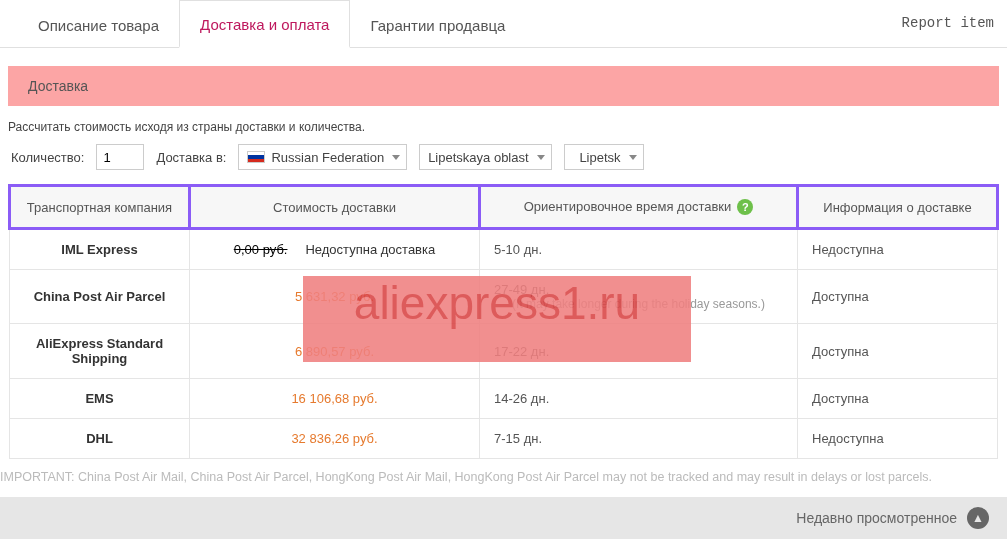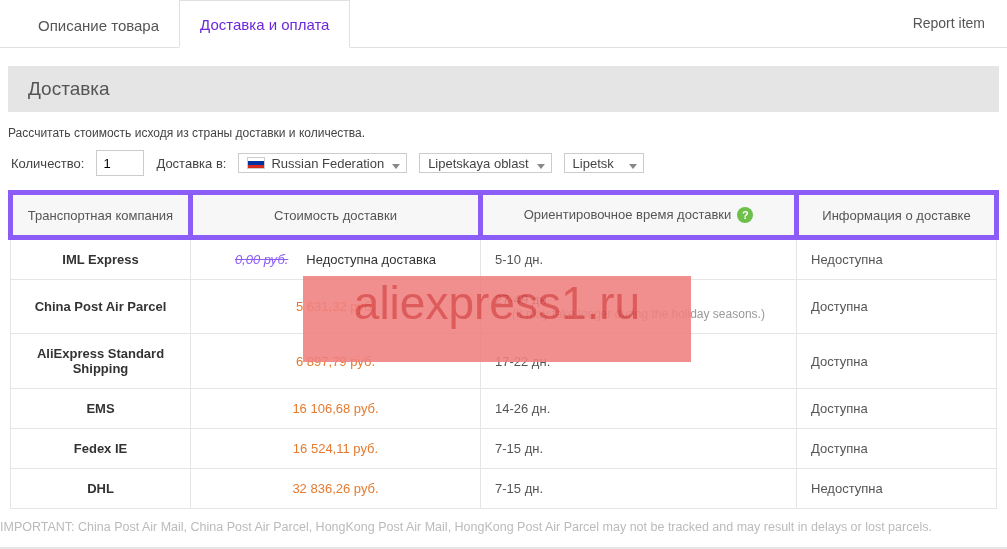--- a/index.html
+++ b/index.html
@@ -1,52 +1,53 @@
 <!DOCTYPE html>
 <html><head>
 <meta charset="utf-8">
 <style>
 * { margin:0; padding:0; box-sizing:border-box; }
 body { font-family: Arial, Helvetica, sans-serif; font-size:13px; color:#333; background:#fff; width:1007px; }
 .tabs { display:flex; align-items:flex-end; border-bottom:1px solid #e0e0e0; height:48px; padding:0 18px; position:relative; }
 .tab { padding:15px 20px 13px; color:#555; cursor:pointer; font-size:15px; }
-.tab.active { border:1px solid #e0e0e0; border-bottom:2px solid #fff; margin-bottom:-1px; background:#fff; color:#6d28d9;margin-top:6px; }
-.report { position:absolute; right:22px; top:15px; font-size:14px; color:#555; cursor:pointer; }
-.section-header { background:#e5e5e5; padding:12px 20px; margin:18px 8px 0; font-size:19px; color:#555; }
+.tab.active { border:1px solid #e0e0e0; border-bottom:2px solid #fff; margin-bottom:-1px; background:#fff; color:#be185d;margin-top:6px; }
+.report { position:absolute; right:13px; top:15px; font-size:14px; color:#555; cursor:pointer;font-family:Liberation Mono, monospace; }
+.section-header { background:#fca5a5; padding:12px 20px; margin:18px 8px 0; font-size:14px; color:#555; }
 .calc-text { padding:14px 8px 10px; font-size:12px; color:#444; }
 .controls { display:flex; align-items:center; gap:12px; padding:0 11px 14px; font-size:13px; }
 .controls label { color:#444; }
 .qty-input { width:48px; height:26px; border:1px solid #ccc; padding:0 6px; font-size:13px; }
-.dropdown { display:flex; align-items:center; height:20px; border:1px solid #ccc; padding:0 22px 0 8px; position:relative; background:#fff; font-size:13px; color:#444; cursor:pointer; min-width:90px; }
+.dropdown { display:flex; align-items:center; height:26px; border:1px solid #ccc; padding:0 22px 0 8px; position:relative; background:#fff; font-size:13px; color:#444; cursor:pointer; min-width:90px;justify-content:flex-end; }
 .dropdown::after { content:""; position:absolute; right:6px; top:10px; border-left:4px solid transparent; border-right:4px solid transparent; border-top:5px solid #888; }
 .flag { display:inline-block; width:18px; height:12px; margin-right:6px; background:linear-gradient(to bottom,#fff 0 33%,#0033a0 33% 66%,#d52b1e 66% 100%); border:1px solid #ccc; }
 table { width:calc(100% - 16px); margin:0 8px; border-collapse:collapse; }
-th { background:#f7f7f7; font-weight:normal; padding:12px 14px; border:5px solid #8b5cf6; font-size:13px; color:#555; text-align:center; position:relative; }
+th { background:#f7f7f7; font-weight:normal; padding:12px 14px; border:3px solid #8b5cf6; font-size:13px; color:#555; text-align:center; position:relative; }
 td { padding:12px 14px; border:1px solid #e5e5e5; font-size:13px; color:#555; vertical-align:middle; }
 td.company { text-align:center; font-weight:bold; color:#333; }
 .cost-cell { text-align:center; }
-.old-price { text-decoration:line-through; color:#8b5cf6; margin-right:18px;font-style:italic; }
+.old-price { text-decoration:line-through; color:#000000; margin-right:18px; }
 .free { color:#333; }
 .orange { color:#e67a2e; }
 .help-icon { display:inline-block; width:16px; height:16px; border-radius:50%; background:#6ec04a; color:#fff; font-size:11px; line-height:16px; text-align:center; margin-left:6px; font-weight:bold; }
 .important { padding:10px 0 10px; color:#bbb; font-size:12.5px; line-height:1.4; }
 .recent-bar { background:#e6e6e6; text-align:right; padding:10px 18px; font-size:14px; color:#666; display:flex; justify-content:flex-end; align-items:center; gap:10px; }
 .up-icon { display:inline-flex; width:22px; height:22px; border-radius:50%; background:#666; color:#e6e6e6; align-items:center; justify-content:center; font-size:12px; }
 .watermark-box { position:absolute; background:#f08080; opacity:0.88; display:flex; align-items:flex-start; justify-content:center; font-size:46px; color:#d94545; font-weight:normal; z-index:5; }
 .wrap { position:relative; }
 .subnote { color:#999; font-size:12px;text-align:center; }
 </style>
 </head>
 <body>
 
 <div class="wrap">
 
 <div class="tabs">
   <div class="tab">Описание товара</div>
   <div class="tab active">Доставка и оплата</div>
+  <div class="tab">Гарантии продавца</div>
   <div class="report">Report item</div>
 </div>
 
 <div class="section-header">Доставка</div>
 <div class="calc-text">Рассчитать стоимость исходя из страны доставки и количества.</div>
 
 <div class="controls">
   <label>Количество:</label>
   <input class="qty-input" value="1" style="">
   <label>Доставка в:</label>
@@ -84,39 +85,31 @@
           <td class="company">China Post Air Parcel</td>
           <td class="cost-cell"><span class="orange">5 631,32 руб.</span></td>
           <td>
             <div>27-49 дн.</div>
             <div class="subnote">(It may take longer during the holiday seasons.)</div>
           </td>
           <td>Доступна</td>
         </tr>
         <tr>
           <td class="company">AliExpress Standard Shipping</td>
-          <td class="cost-cell"><span class="orange">6 897,79 руб.</span></td>
+          <td class="cost-cell"><span class="orange">6 890,57 руб.</span></td>
           <td>
             <div>17-22 дн.</div>
           </td>
           <td>Доступна</td>
         </tr>
         <tr>
           <td class="company">EMS</td>
           <td class="cost-cell"><span class="orange">16 106,68 руб.</span></td>
           <td>
             <div>14-26 дн.</div>
-          </td>
-          <td>Доступна</td>
-        </tr>
-        <tr>
-          <td class="company">Fedex IE</td>
-          <td class="cost-cell"><span class="orange">16 524,11 руб.</span></td>
-          <td>
-            <div>7-15 дн.</div>
           </td>
           <td>Доступна</td>
         </tr>
         <tr>
           <td class="company">DHL</td>
           <td class="cost-cell"><span class="orange">32 836,26 руб.</span></td>
           <td>
             <div>7-15 дн.</div>
           </td>
           <td>Недоступна</td>

